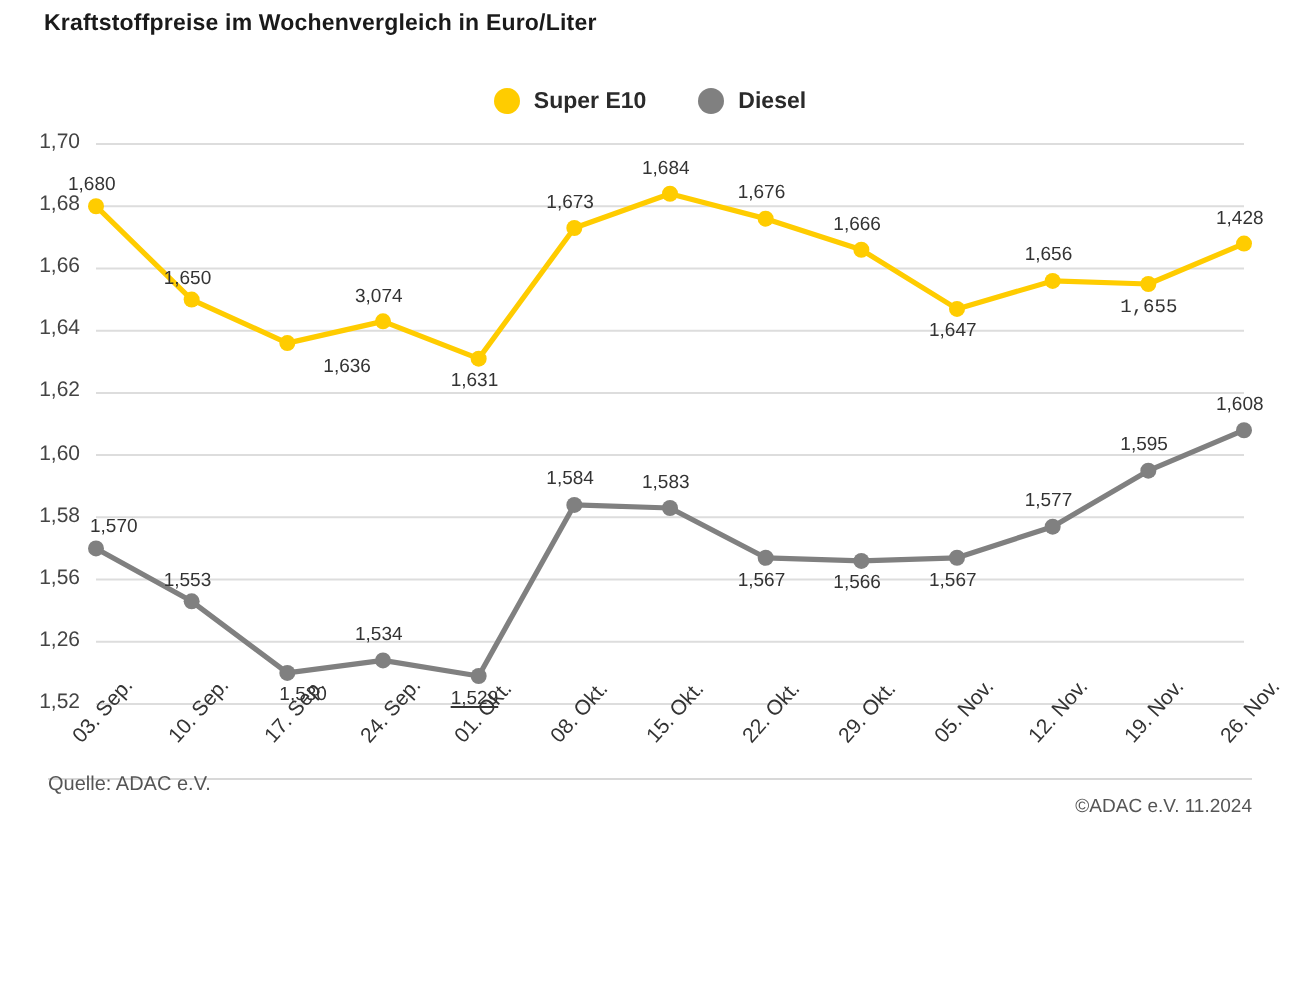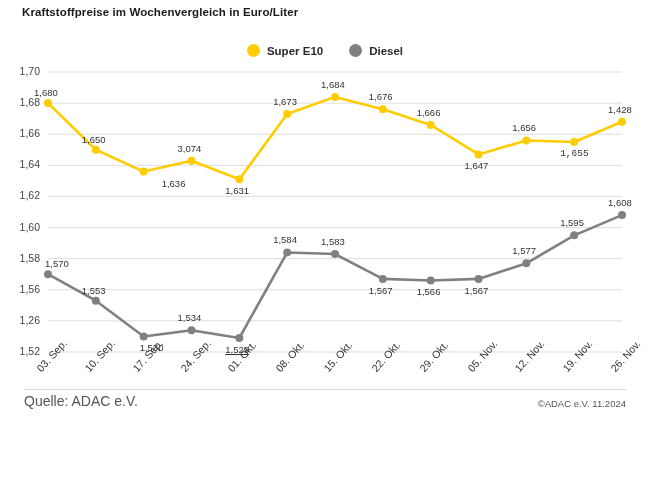--- a/index.html
+++ b/index.html
@@ -77,22 +77,22 @@
   }
   .point-label {
     position: absolute;
     font-size: 9.5px;
     color: #333333;
     white-space: nowrap;
   }
   #footer-left {
     position: absolute;
     left: 24px;
-    bottom: 27px;
-    font-size: 14px;
+    bottom: 38px;
+    font-size: 10px;
     color: #555555;
   }
   #footer-right {
     position: absolute;
     right: 24px;
     bottom: 27px;
     font-size: 9.5px;
     color: #555555;
   }
   #footer-rule {

